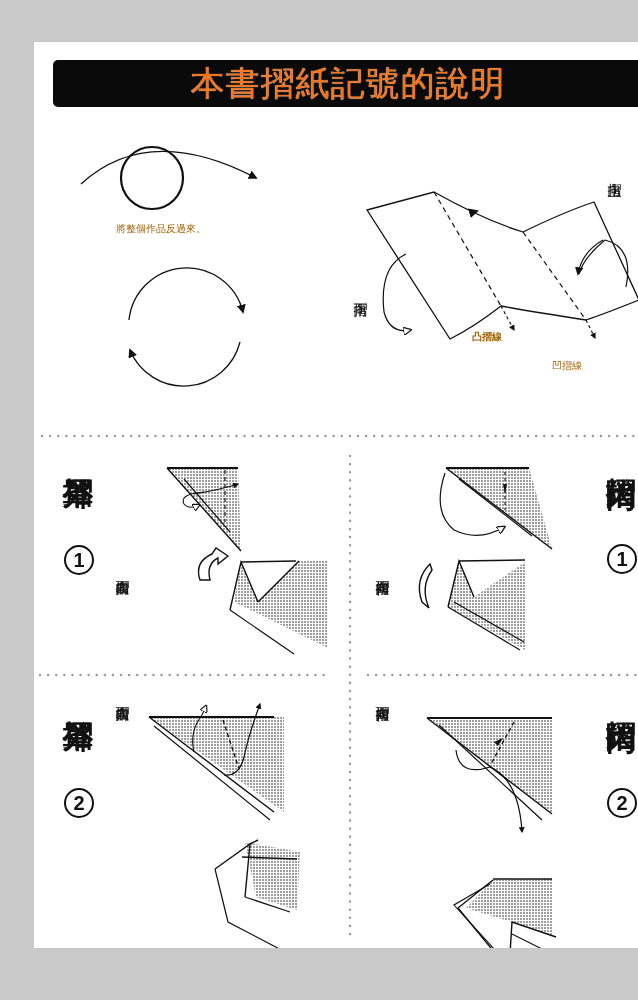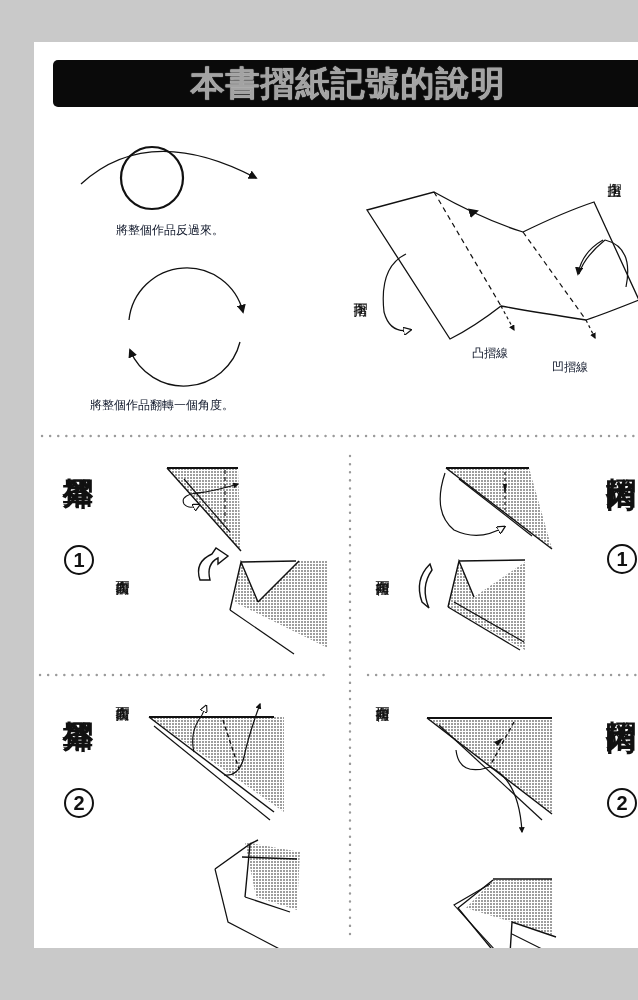--- a/index.html
+++ b/index.html
@@ -11,27 +11,27 @@
   .page {
     position: absolute; left: 34px; top: 42px; width: 604px; height: 906px;
     background: #ffffff;
   }
   .title-bar {
     position: absolute; left: 19px; top: 18px; width: 600px; height: 47px;
     background: #0a0a0a; border-radius: 5px 0 0 5px;
     display: flex; align-items: center; justify-content: center;
   }
   .title-text {
-    color: #a3a3a3; font-weight: bold; font-size: 34px; letter-spacing: 1px;
+    color: #f97316; font-weight: normal; font-size: 34px; letter-spacing: 1px;
     padding-left: 10px; margin-left: -20px;
     text-shadow: 0 0 1px #fff;
   }
   svg { position: absolute; left: 0; top: 0; }
   .caption {
-    position: absolute; font-size: 12px; color: #0f172a; white-space: nowrap;
+    position: absolute; font-size: 10px; color: #a16207; white-space: nowrap;
   }
   .vtext {
     position: absolute; writing-mode: vertical-rl; text-orientation: upright;
     font-size: 14px; color: #111; letter-spacing: 0px; line-height: 1;
   }
   .vhead {
     position: absolute; writing-mode: vertical-rl; text-orientation: upright;
     font-size: 30px; font-weight: bold; color: #111; line-height: 1;
     letter-spacing: -1px;
   }
@@ -156,25 +156,24 @@
       <path d="M486,847 L503,837 L503,885 L476,910 Z" fill="#fff" stroke="none"></path>
       <path d="M432,866 L459,838 L518,837 L518,893 L478,880 Z" fill="url(#dots)" stroke="none"></path>
       <line x1="459" y1="837" x2="518" y2="837" stroke="#111" stroke-width="1.6"></line>
       <polyline points="459,838 424,866 475,928 478,880 522,895" fill="none" stroke="#111" stroke-width="1.4"></polyline>
       <polyline points="456,842 420,863 472,920" fill="none" stroke="#111" stroke-width="1.1"></polyline>
       <line x1="478" y1="892" x2="510" y2="908" stroke="#111" stroke-width="1.1"></line>
     </g>
   </svg>
 
   <span class="caption" style="left:82px; top:180px;">將整個作品反過來。</span>
-  <span class="caption" style="left:56px; top:355px;">將整個作品翻轉一個角度。</span>
 
   <span class="vtext" style="left:574px; top:130px;">向上摺</span>
   <span class="vtext" style="left:320px; top:250px;">向下摺</span>
-  <span class="caption" style="left:438px; top:303px;">凸摺線</span>
+  <span class="caption" style="left:438px; top:288px;font-weight:bold;">凸摺線</span>
   <span class="caption" style="left:518px; top:317px;font-family:Liberation Serif, serif;">凹摺線</span>
 
   <div>
     <span class="vhead" style="left:29px; top:414px;">外罩摺</span>
     <span class="circ-num" style="left:30px; top:503px;">1</span>
     <span class="vtext" style="left:82px; top:528px;">向表面摺</span>
   </div>
 
   <div>
     <span class="vhead" style="left:572px; top:414px;">內陷摺</span>

